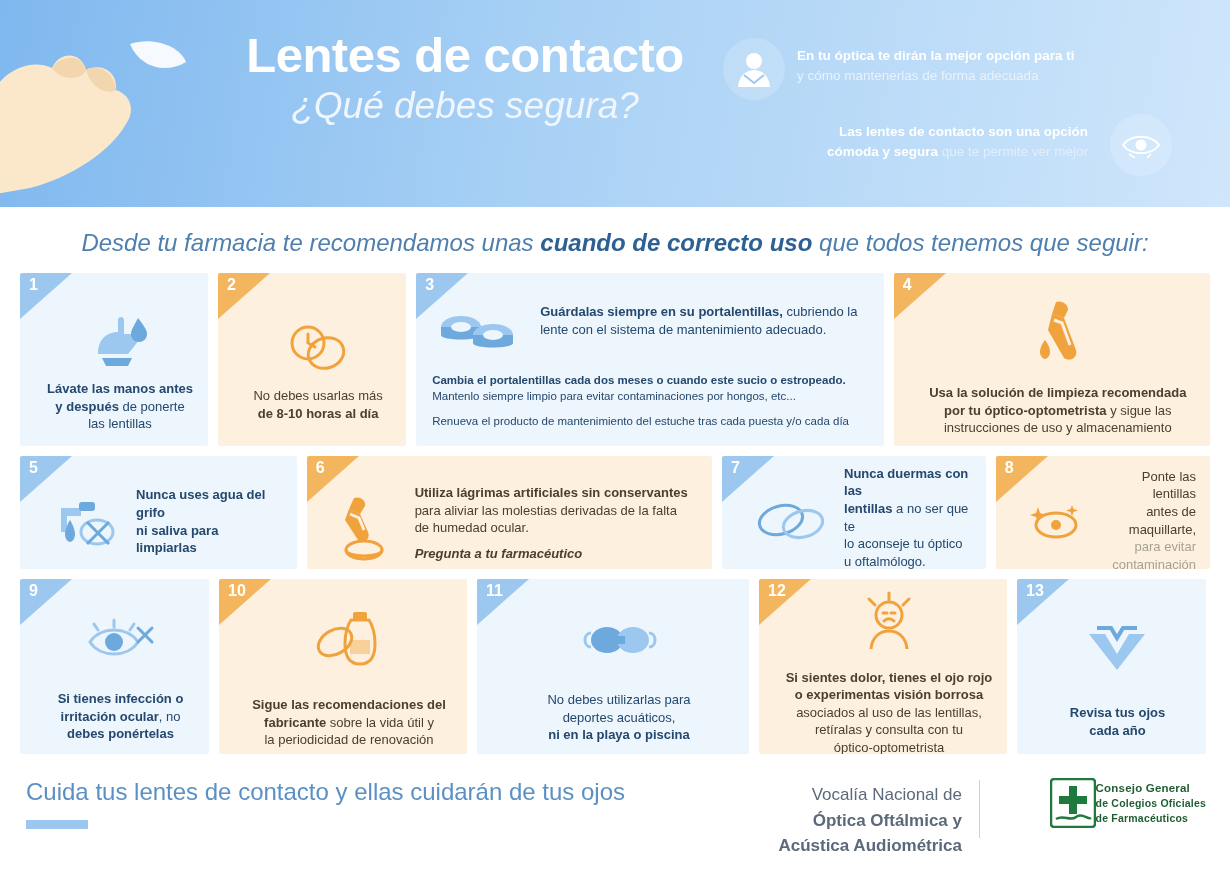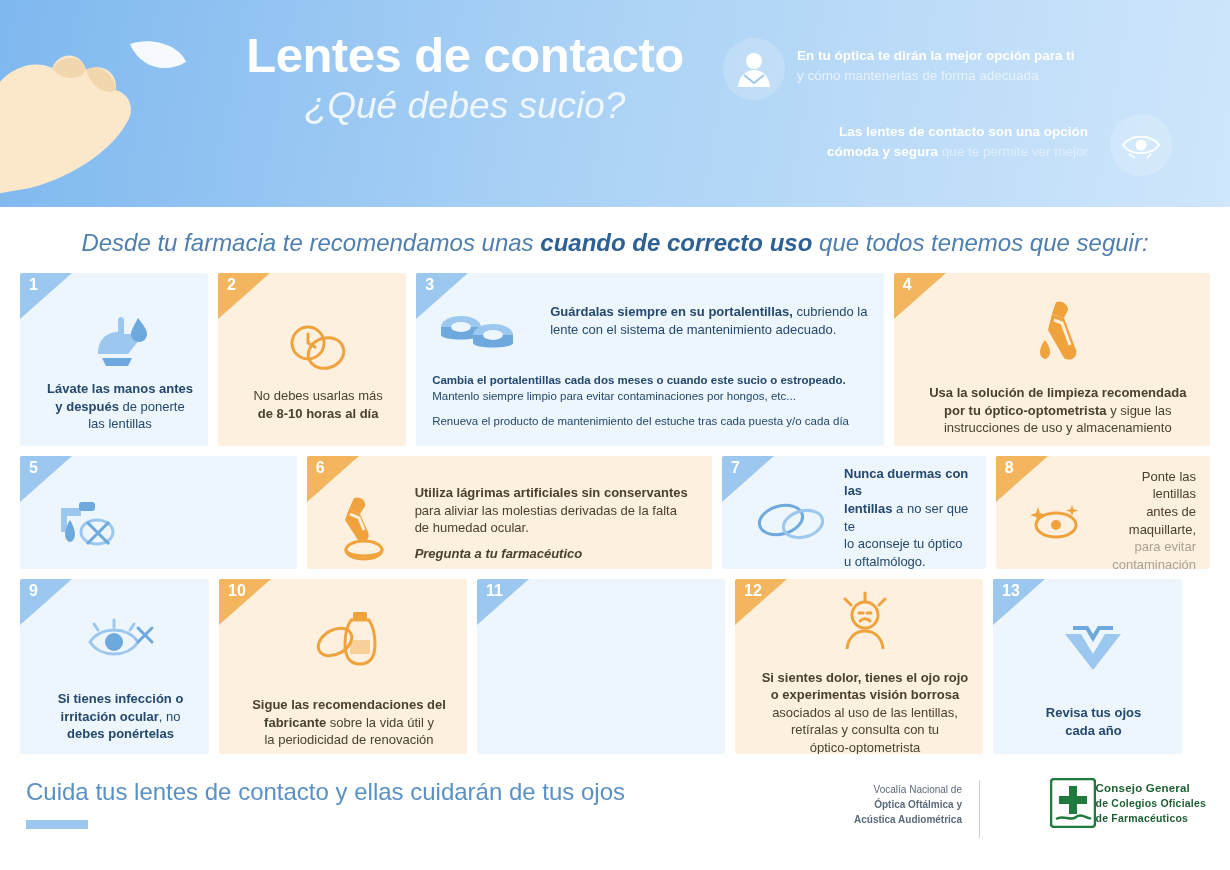--- a/index.html
+++ b/index.html
@@ -98,21 +98,21 @@
 
   
   .footer { position: relative; height: 96px; margin-top: 6px; }
   .foot-claim {
     position: absolute; left: 26px; top: 14px;
     font-size: 24px; color: #5a90c4; font-weight: normal;
   }
   .foot-bar { position: absolute; left: 26px; top: 56px; width: 62px; height: 9px; background: #9cc8ef; }
   .foot-voc {
     position: absolute; right: 268px; top: 18px; width: 200px; text-align: right;
-    font-size: 10px; color: #5b6a7a; line-height: 1.5;
+    font-size: 17px; color: #5b6a7a; line-height: 1.5;
   }
   .foot-voc b { font-weight: bold; }
   .foot-div { position: absolute; right: 250px; top: 16px; width: 1px; height: 58px; background: #c8d2dc; }
   .foot-logo { position: absolute; right: 24px; top: 14px; display: flex; align-items: center; }
   .foot-logo-txt { font-size: 10.5px; color: #1f5e33; line-height: 1.42; font-weight: bold; letter-spacing: .2px; }
   .foot-logo-txt .l1 { font-size: 11.5px; }
 </style>
 </head>
 <body>
 
@@ -125,21 +125,21 @@
         <path d="M-5 95 C 10 60, 40 48, 62 58 C 70 40, 92 42, 96 60 C 112 52, 128 62, 126 80
                  C 140 84, 146 100, 136 114 C 120 142, 80 168, 40 178 L -5 186 Z" fill="#fbe7c9"></path>
         <path d="M62 58 C 72 44, 92 44, 96 60 C 92 70, 72 72, 62 58 Z" fill="#f2d6ae"></path>
         <path d="M96 60 C 108 53, 124 62, 126 80 C 116 86, 100 76, 96 60 Z" fill="#f2d6ae"></path>
         <path d="M140 34 C 163 26, 190 36, 196 52 C 176 64, 150 58, 140 34 Z" fill="#ffffff" opacity="0.92"></path>
       </svg>
     </div>
 
     <div class="header-title-wrap">
       <div class="h-title">Lentes de contacto</div>
-      <div class="h-sub">¿Qué debes sucio?</div>
+      <div class="h-sub">¿Qué debes segura?</div>
     </div>
 
     <div class="head-right">
       <div class="hr-row">
         <div class="hr-icon left">
           <svg width="38" height="40" viewBox="0 0 38 40">
             <circle cx="19" cy="12" r="8" fill="#ffffff"></circle>
             <path d="M3 38 C 4 26, 12 21, 19 21 C 26 21, 34 26, 35 38 Z" fill="#ffffff"></path>
             <path d="M9 26 L 19 34 L 29 26" fill="none" stroke="#9ec8ef" stroke-width="2"></path>
           </svg>
@@ -219,21 +219,21 @@
         </div>
       </div>
 
       <div class="card blue" style="width:470px;height:173px;">
         <div class="corner">
           <svg width="52" height="46">
               <polygon points="0,0 52,0 0,46" fill="#9cc8ef"></polygon>
             </svg>
           <span class="num">3</span>
         </div>
-        <div style="display:flex;gap:24px;padding-top:10px;">
+        <div style="display:flex;gap:14px;padding-top:10px;">
           <div class="icon-box" style="width:96px;padding-top:8px;justify-content:center;">
             <svg width="86" height="56" viewBox="0 0 86 56">
               <ellipse cx="26" cy="22" rx="20" ry="11" fill="#9cc8ef"></ellipse>
               <path d="M6 22 L 6 30 C 6 36, 46 36, 46 30 L 46 22" fill="#6da9dd"></path>
               <ellipse cx="26" cy="22" rx="10" ry="5" fill="#edf5fd"></ellipse>
               <ellipse cx="58" cy="30" rx="20" ry="11" fill="#9cc8ef"></ellipse>
               <path d="M38 30 L 38 38 C 38 44, 78 44, 78 38 L 78 30" fill="#6da9dd"></path>
               <ellipse cx="58" cy="30" rx="10" ry="5" fill="#edf5fd"></ellipse>
             </svg>
           </div>
@@ -288,20 +288,24 @@
         </div>
         <div class="card-body" style="padding-top:18px;">
           <div class="icon-box" style="width:80px;">
             <svg width="70" height="60" viewBox="0 0 70 60">
               <path d="M10 16 L 30 16 L 30 24 L 16 24 L 16 40 L 10 40 Z" fill="#9cc8ef"></path>
               <rect x="28" y="10" width="16" height="9" rx="3" fill="#6da9dd"></rect>
               <path d="M14 42 C 14 36, 19 28, 19 28 C 19 28, 24 36, 24 42 C 24 47, 21 50, 19 50 C 17 50, 14 47, 14 42 Z" fill="#6da9dd"></path>
               <ellipse cx="46" cy="40" rx="16" ry="12" fill="none" stroke="#9cc8ef" stroke-width="3"></ellipse>
               <path d="M36 30 L 58 52 M58 30 L 36 52" stroke="#6da9dd" stroke-width="3"></path>
             </svg>
+          </div>
+          <div class="txt left">
+            <b>Nunca uses agua del grifo</b><br>
+            <b>ni saliva para limpiarlas</b>
           </div>
         </div>
       </div>
 
       <div class="card cream" style="width:409px;height:113px;">
         <div class="corner">
           <svg width="52" height="46">
               <polygon points="0,0 52,0 0,46" fill="#f3b65f"></polygon>
             </svg>
           <span class="num">6</span>
@@ -421,26 +425,42 @@
             </svg>
           </div>
           <div class="txt cream-t center" style="margin-top:14px;">
             <b>Sigue las recomendaciones del</b><br>
             <b>fabricante</b><span> sobre la vida útil y</span><br>
             <span>la periodicidad de renovación</span>
           </div>
         </div>
       </div>
 
-      <div class="card blue" style="width:248px;height:175px;">
+      <div class="card blue" style="width:272px;height:175px;">
         <div class="corner">
           <svg width="52" height="46">
               <polygon points="0,0 52,0 0,46" fill="#9cc8ef"></polygon>
             </svg>
           <span class="num">11</span>
+        </div>
+        <div class="card-body col" style="padding-top:26px;">
+          <div class="icon-box">
+            <svg width="76" height="50" viewBox="0 0 76 50">
+              <ellipse cx="26" cy="25" rx="16" ry="13" fill="#6da9dd"></ellipse>
+              <ellipse cx="52" cy="25" rx="16" ry="13" fill="#9cc8ef"></ellipse>
+              <rect x="36" y="21" width="8" height="8" fill="#6da9dd"></rect>
+              <path d="M10 18 C 2 18, 2 32, 10 32" fill="none" stroke="#9cc8ef" stroke-width="3"></path>
+              <path d="M68 18 C 76 18, 76 32, 68 32" fill="none" stroke="#9cc8ef" stroke-width="3"></path>
+            </svg>
+          </div>
+          <div class="txt center" style="margin-top:16px;">
+            <span>No debes utilizarlas para</span><br>
+            <span>deportes acuáticos,</span><br>
+            <b>ni en la playa o piscina</b>
+          </div>
         </div>
       </div>
 
       <div class="card cream" style="width:248px;height:175px;">
         <div class="corner">
           <svg width="52" height="46">
               <polygon points="0,0 52,0 0,46" fill="#f3b65f"></polygon>
             </svg>
           <span class="num">12</span>
         </div>

